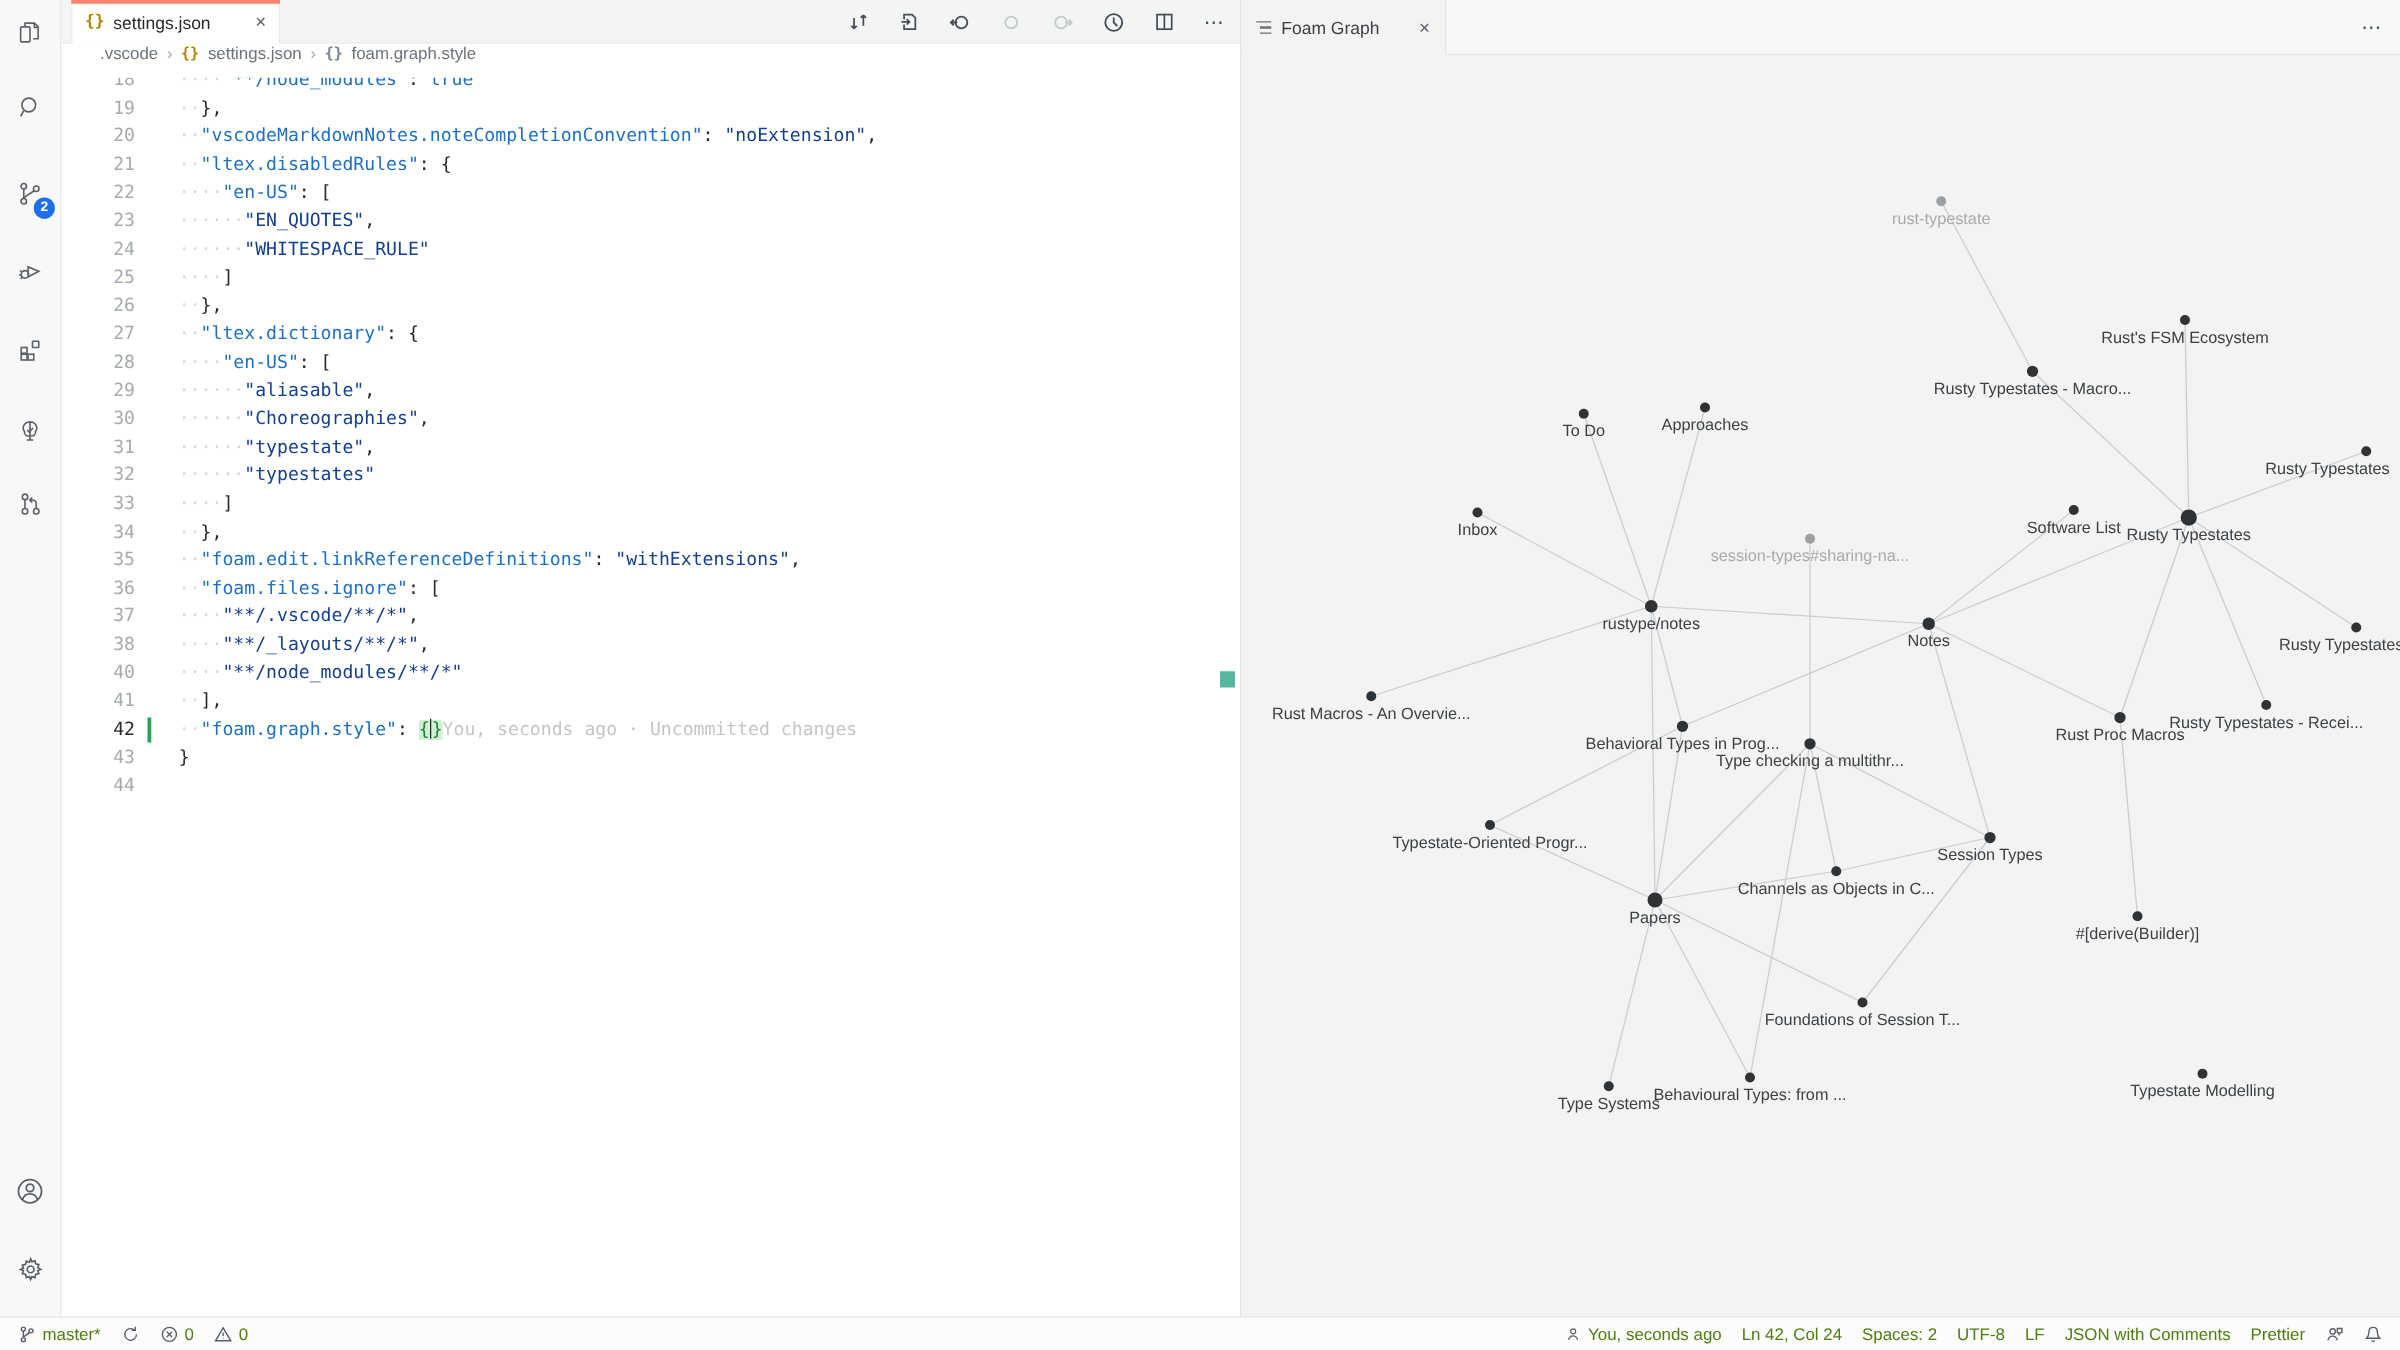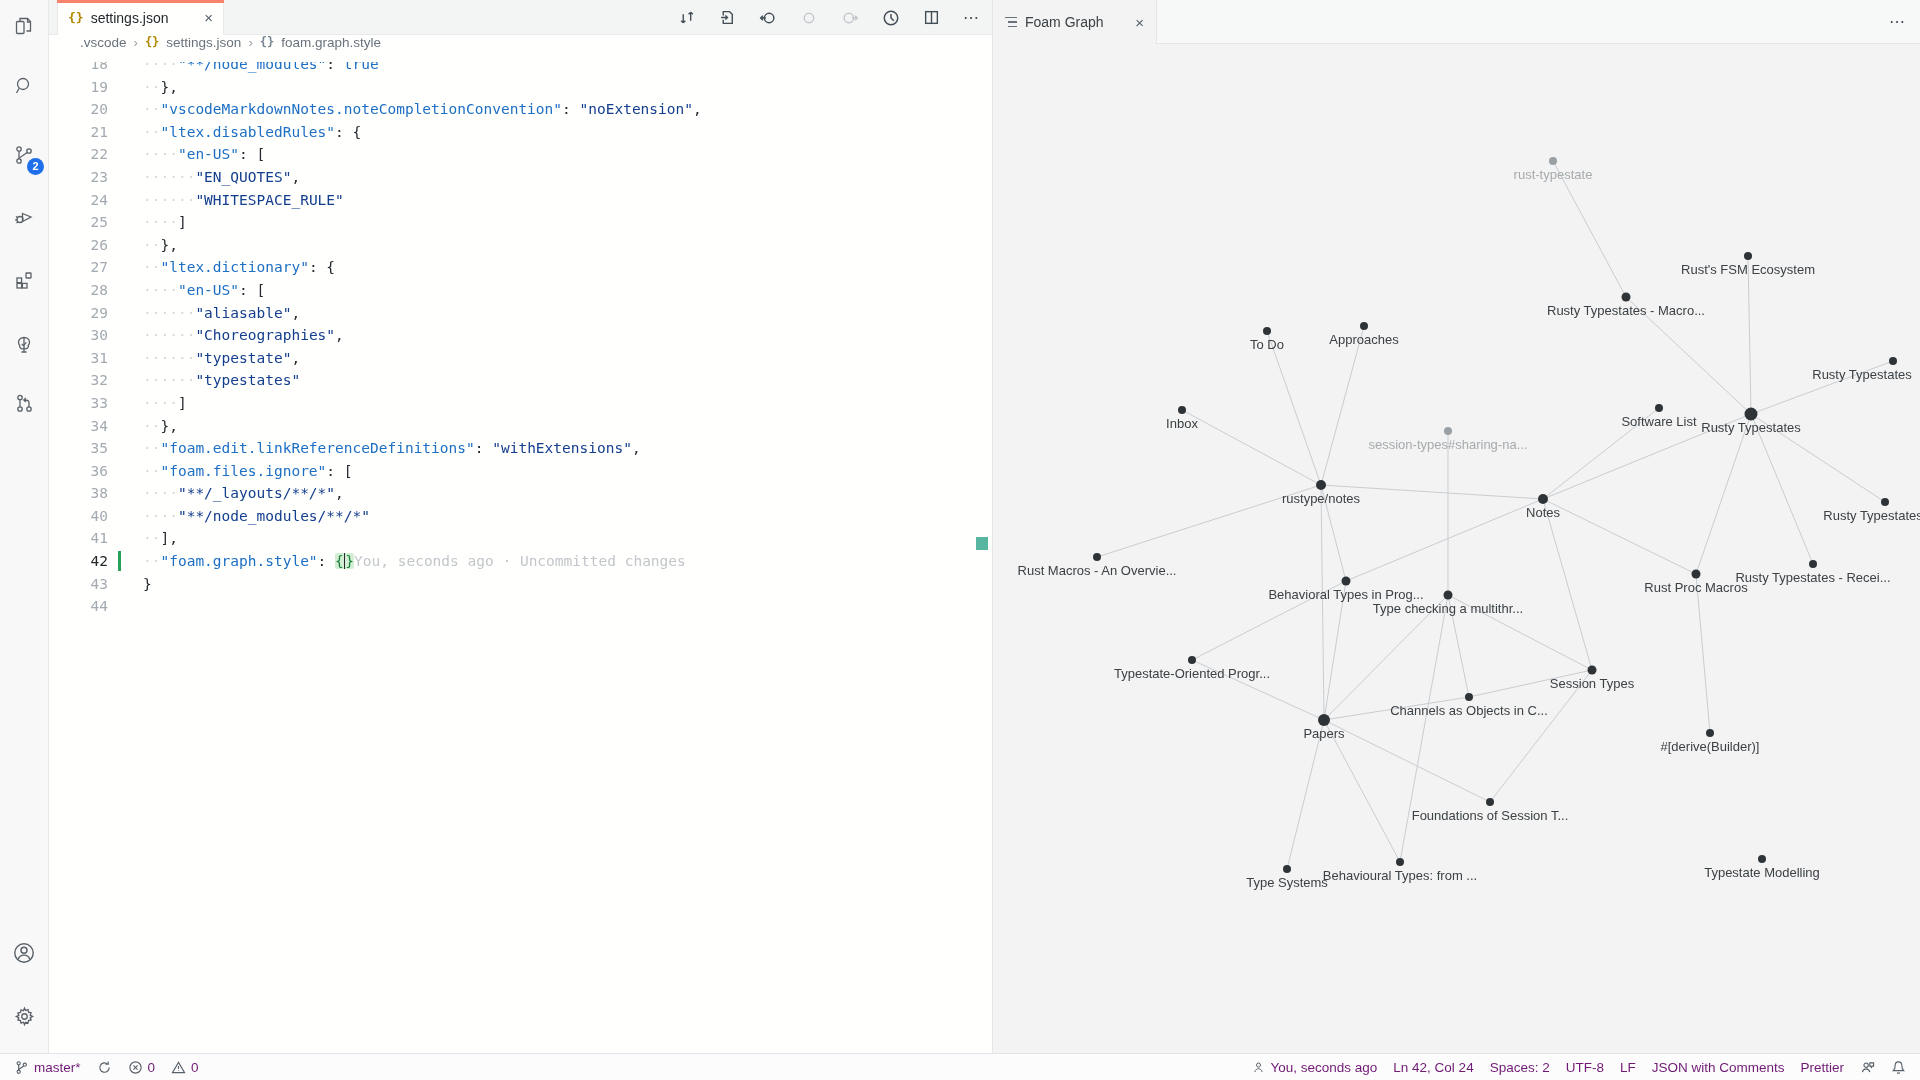--- a/index.html
+++ b/index.html
@@ -70,21 +70,21 @@
   #graph-body { position:absolute; left:0; top:44px; width:927px; height:1009px; overflow:hidden; }
   #graph-svg { display:block; }
   #graph-svg line { stroke:#c9cdd2; stroke-width:1; }
   #graph-svg circle { fill:#2e3338; cursor:pointer; }
   #graph-svg circle.muted { fill:#9aa0a4; }
   #graph-svg text { fill:#3c4146; font-size:13px; font-family:"Liberation Sans", sans-serif; text-anchor:middle; cursor:pointer; }
   #graph-svg text.muted-t { fill:#a7abae; }
 
   
   #statusbar { position:absolute; left:0; top:1053px; width:1920px; height:27px; background:#fcfcfc;
-    border-top:1px solid #e1e4e8; display:flex; align-items:center; font-size:13.5px; color:#701a75; padding:0 14px; }
+    border-top:1px solid #e1e4e8; display:flex; align-items:center; font-size:13.5px; color:#4d7c0f; padding:0 14px; }
   .sb-left, .sb-right { display:flex; align-items:center; gap:16px; }
   .sb-right { margin-left:auto; }
   .sb-item { display:flex; align-items:center; gap:5px; cursor:pointer; white-space:nowrap; }
   .sb-item svg { stroke:#57606a; fill:none; stroke-width:1.2; display:block; }
 </style>
 </head>
 <body>
 
 <div id="app">
 
@@ -234,20 +234,21 @@
           <div class="row"><span class="ln">27</span><span class="ct"><span class="ws">··</span><span class="k">"ltex.dictionary"</span>: {</span></div>
           <div class="row"><span class="ln">28</span><span class="ct"><span class="ws">····</span><span class="k">"en-US"</span>: [</span></div>
           <div class="row"><span class="ln">29</span><span class="ct"><span class="ws">······</span><span class="v">"aliasable"</span>,</span></div>
           <div class="row"><span class="ln">30</span><span class="ct"><span class="ws">······</span><span class="v">"Choreographies"</span>,</span></div>
           <div class="row"><span class="ln">31</span><span class="ct"><span class="ws">······</span><span class="v">"typestate"</span>,</span></div>
           <div class="row"><span class="ln">32</span><span class="ct"><span class="ws">······</span><span class="v">"typestates"</span></span></div>
           <div class="row"><span class="ln">33</span><span class="ct"><span class="ws">····</span>]</span></div>
           <div class="row"><span class="ln">34</span><span class="ct"><span class="ws">··</span>},</span></div>
           <div class="row"><span class="ln">35</span><span class="ct"><span class="ws">··</span><span class="k">"foam.edit.linkReferenceDefinitions"</span>: <span class="v">"withExtensions"</span>,</span></div>
           <div class="row"><span class="ln">36</span><span class="ct"><span class="ws">··</span><span class="k">"foam.files.ignore"</span>: [</span></div>
+          <div class="row"><span class="ln">37</span><span class="ct"><span class="ws">····</span><span class="v">"**/.vscode/**/*"</span>,</span></div>
           <div class="row"><span class="ln">38</span><span class="ct"><span class="ws">····</span><span class="v">"**/_layouts/**/*"</span>,</span></div>
           <div class="row"><span class="ln">40</span><span class="ct"><span class="ws">····</span><span class="v">"**/node_modules/**/*"</span></span></div>
           <div class="row"><span class="ln">41</span><span class="ct"><span class="ws">··</span>],</span></div>
           <div class="row"><span class="ln active">42</span><span class="modbar"></span><span class="ct"><span class="ws">··</span><span class="k">"foam.graph.style"</span>: <span class="hl">{<span class="cursor"></span>}</span></span><span class="blame">You, seconds ago · Uncommitted changes</span></div>
           <div class="row"><span class="ln">43</span><span class="ct"><span class="ws"></span>}</span></div>
           <div class="row"><span class="ln">44</span><span class="ct"><span class="ws"></span></span></div>
         </div>
     </div>
     <div id="overview-mark"></div>
   </div>

